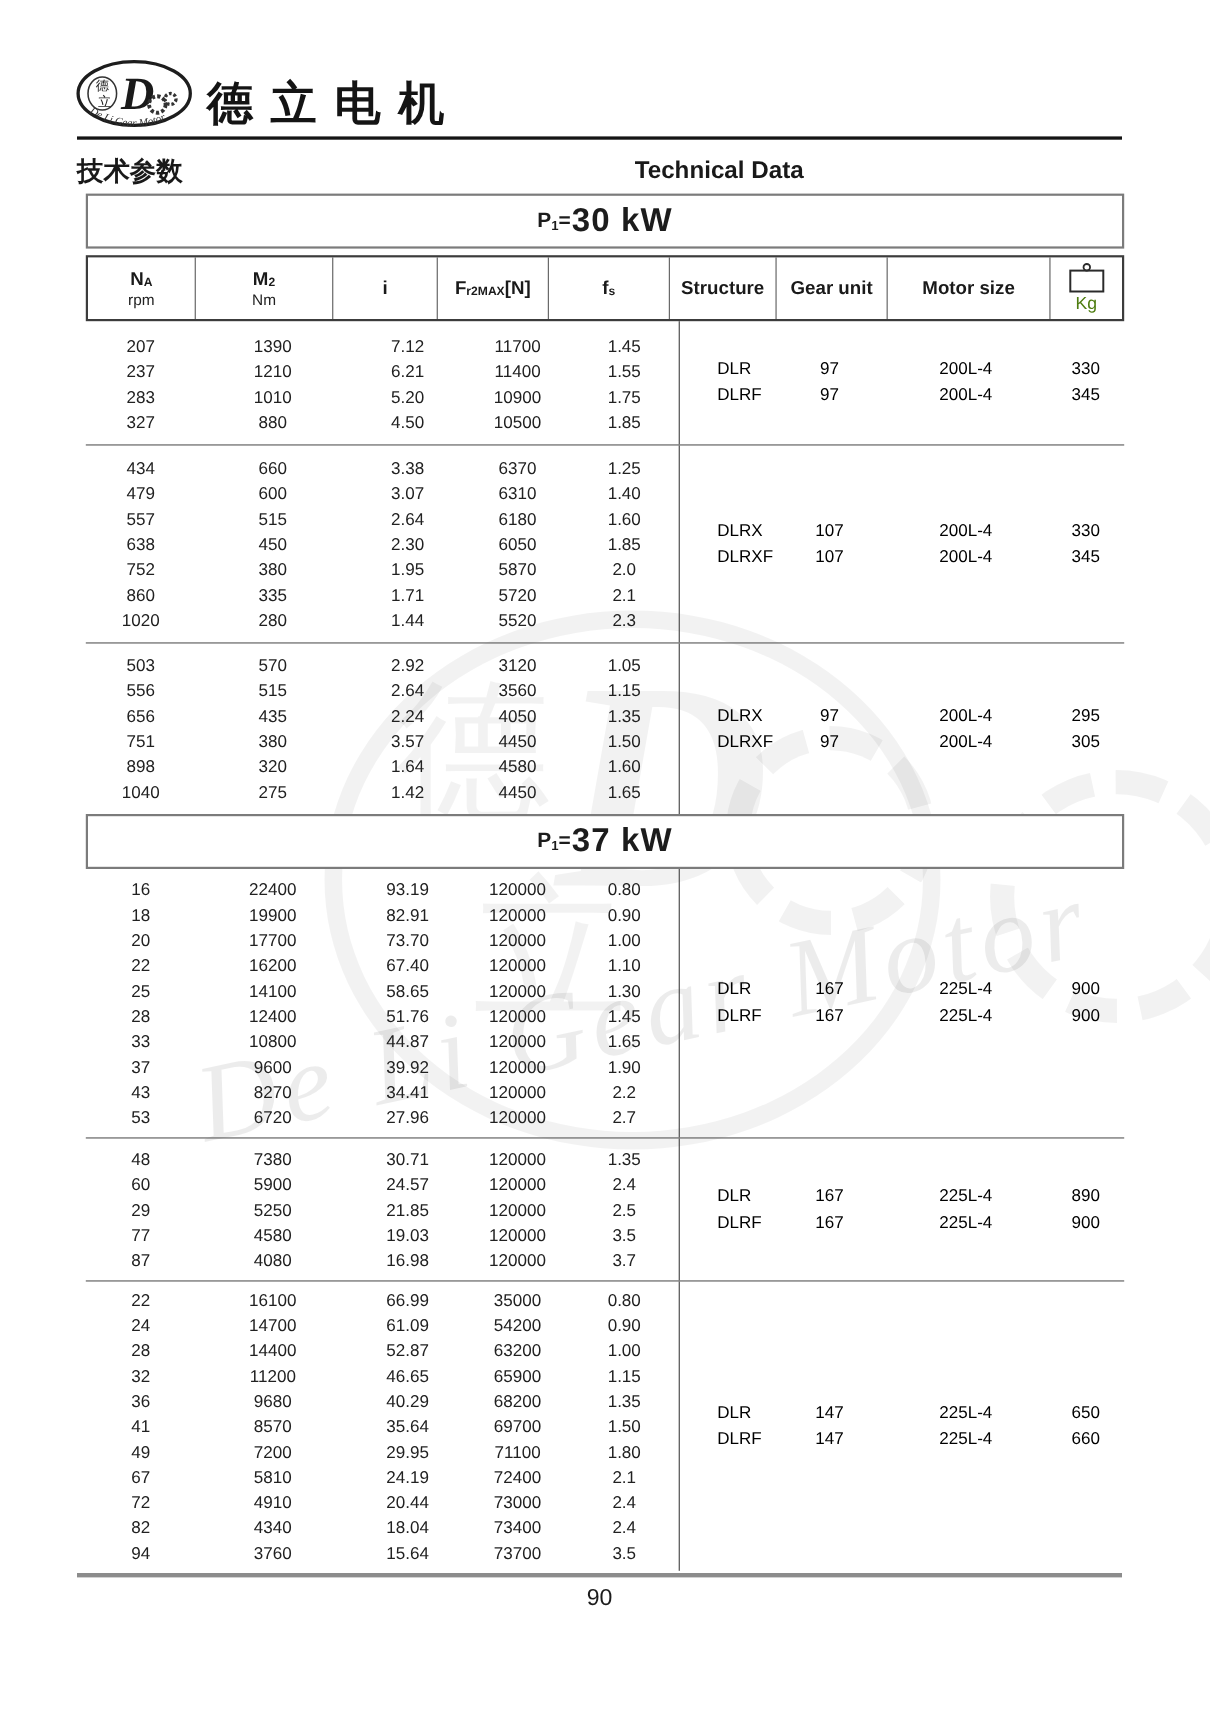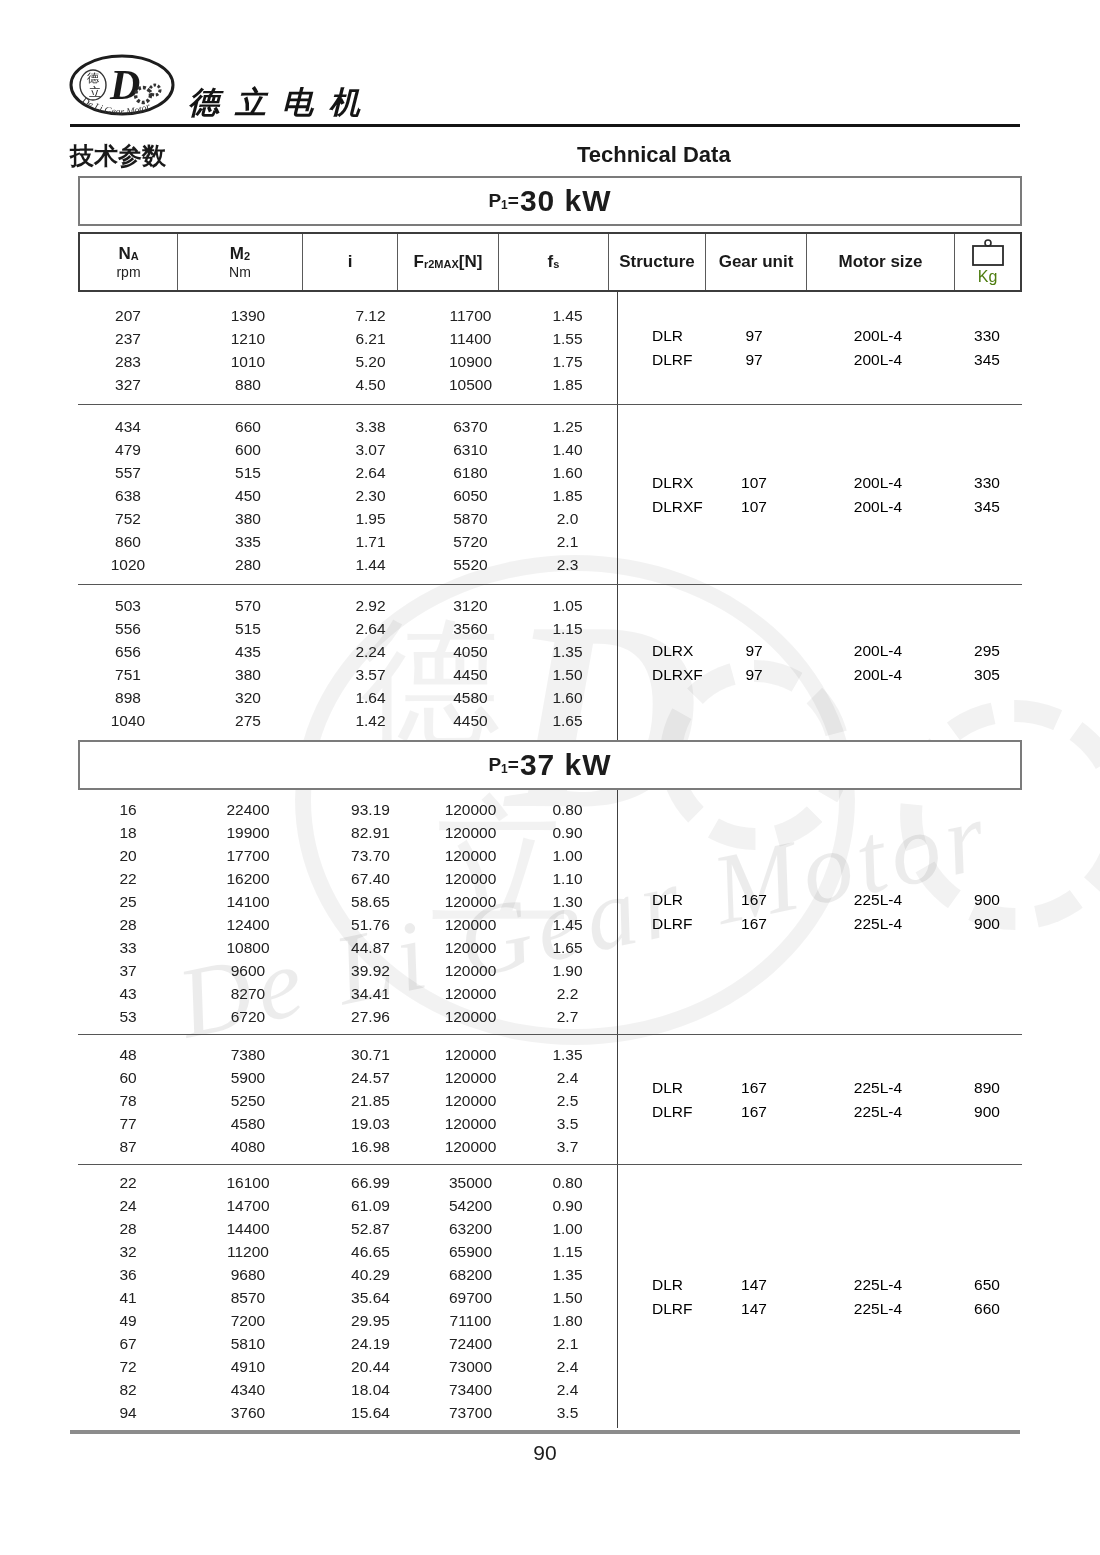--- a/index.html
+++ b/index.html
@@ -15,21 +15,21 @@
   .wm-c2 { position:absolute; left:430px; top:770px; font-family:"Liberation Serif", serif; font-size:140px; color:rgba(0,0,0,0.05); }
   .wm-script { position:absolute; left:170px; top:850px; width:940px; font-family:"Liberation Serif", serif; font-style:italic; font-size:100px; letter-spacing:6px; color:rgba(0,0,0,0.075); transform:rotate(-12deg); white-space:nowrap; }
   .wm-gear { position:absolute; border-radius:50%; border:22px dashed rgba(0,0,0,0.05); }
   .wm-gear.g1 { left:660px; top:660px; width:190px; height:190px; }
   .wm-gear.g2 { left:900px; top:700px; width:230px; height:230px; }
 
   .content { position:relative; z-index:2; }
 
   
   .logo { position:absolute; left:66px; top:52px; }
-  .brand-title { position:absolute; left:188px; top:82px; font-family:"Liberation Serif", serif; font-weight:bold; font-style:italic; font-size:31px; letter-spacing:16px; color:#141414; }
+  .brand-title { position:absolute; left:188px; top:66px; font-family:"Liberation Serif", serif; font-weight:bold; font-size:42px; letter-spacing:16px; color:#141414; }
   .top-rule { position:absolute; left:70px; top:124px; width:950px; height:3px; background:#141414; }
   .sec-title-zh { position:absolute; left:70px; top:140px; font-size:24px; font-weight:bold; color:#191919; }
   .sec-title-en { position:absolute; left:577px; top:142px; font-size:22px; font-weight:bold; color:#191919; }
 
   
   .table { position:absolute; left:78px; top:176px; width:944px; }
   .band { width:944px; height:50px; border:2px solid #7b7b7b; display:flex; align-items:center; justify-content:center; background:#fff; }
   .band-p { font-size:19px; font-weight:bold; }
   .band-sub { font-size:12px; font-weight:bold; position:relative; top:4px; }
   .band-val { font-size:30px; font-weight:bold; letter-spacing:1px; margin-left:1px; }
@@ -355,21 +355,21 @@
               <div class="cell c0">48</div>
               <div class="cell c1">7380</div>
               <div class="cell c2">30.71</div>
               <div class="cell c3">120000</div>
               <div class="cell c4">1.35</div>
               <div class="cell c0">60</div>
               <div class="cell c1">5900</div>
               <div class="cell c2">24.57</div>
               <div class="cell c3">120000</div>
               <div class="cell c4">2.4</div>
-              <div class="cell c0">78</div>
+              <div class="cell c0">29</div>
               <div class="cell c1">5250</div>
               <div class="cell c2">21.85</div>
               <div class="cell c3">120000</div>
               <div class="cell c4">2.5</div>
               <div class="cell c0">77</div>
               <div class="cell c1">4580</div>
               <div class="cell c2">19.03</div>
               <div class="cell c3">120000</div>
               <div class="cell c4">3.5</div>
               <div class="cell c0">87</div>

